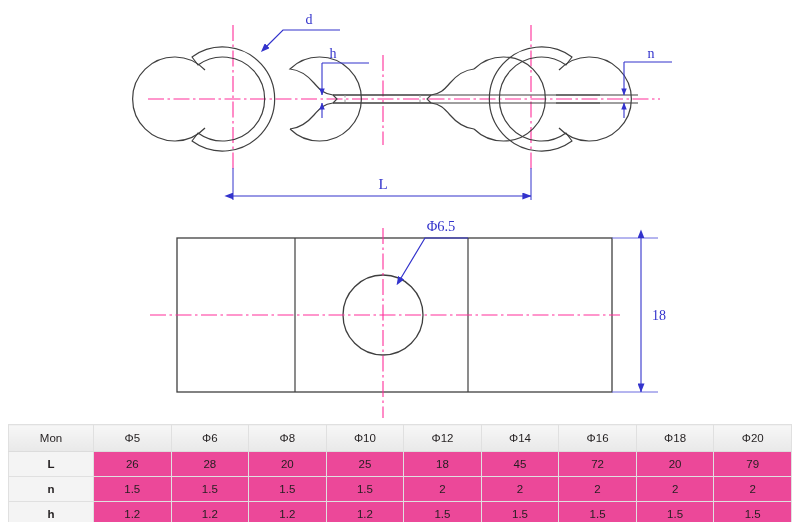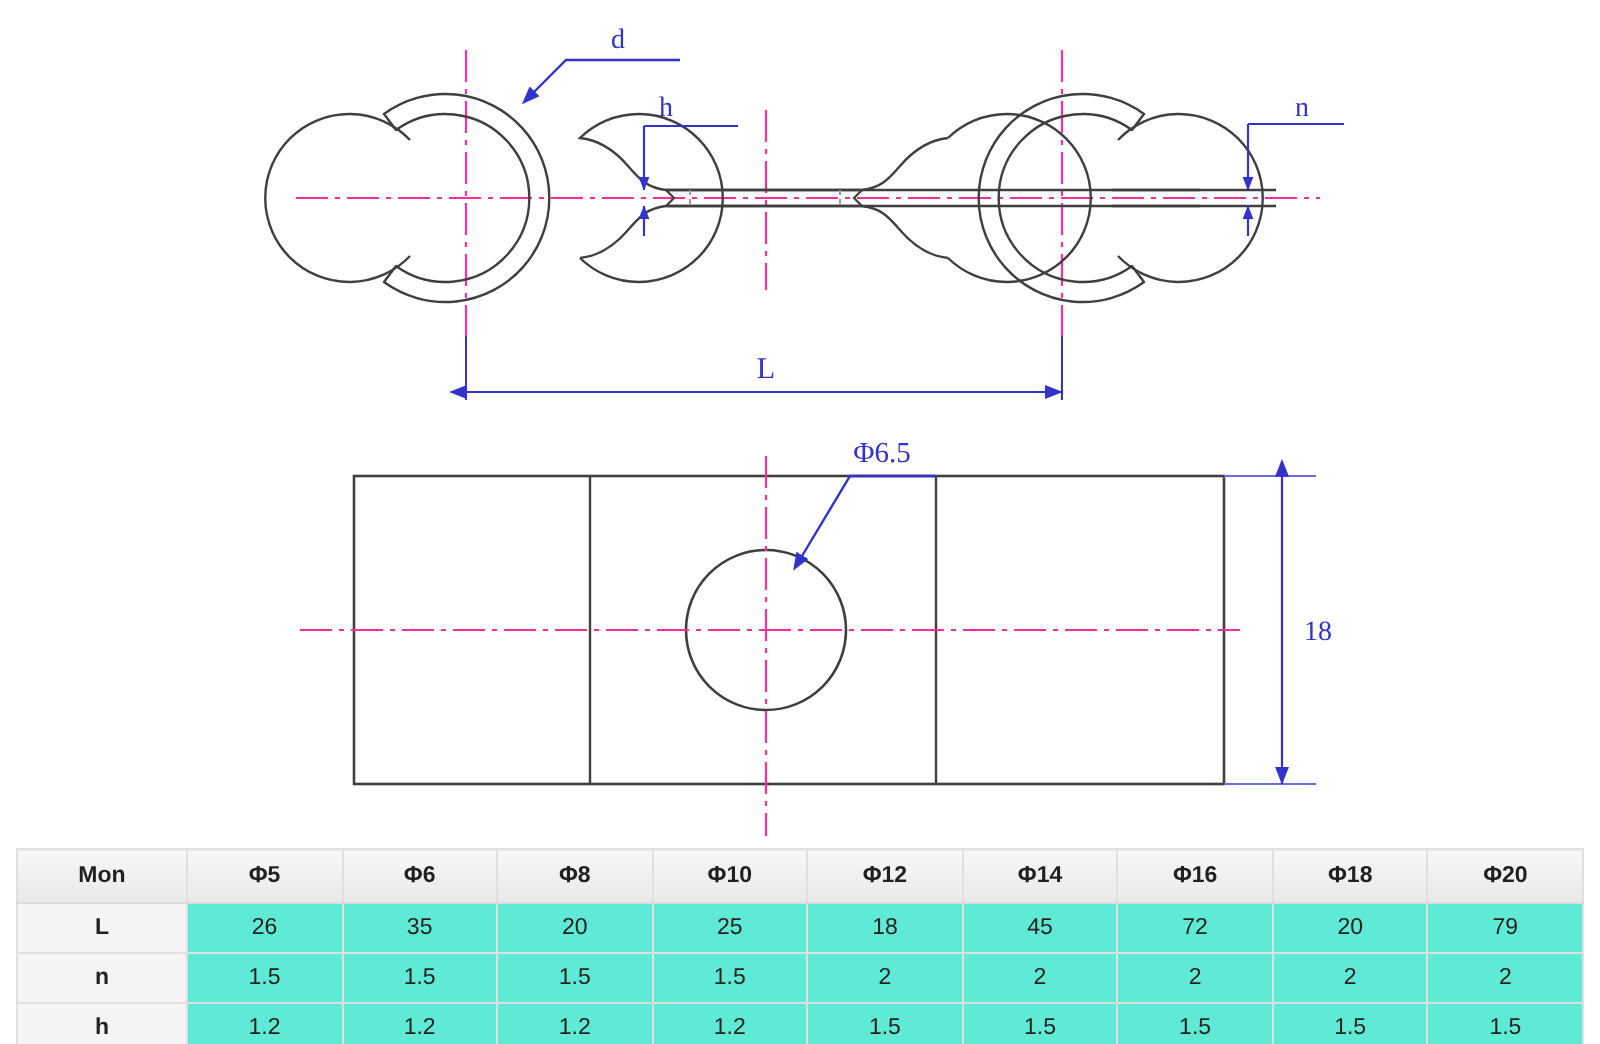--- a/index.html
+++ b/index.html
@@ -20,25 +20,25 @@
     font-family:"Liberation Sans", sans-serif;
     table-layout:fixed;
   }
   table.spec th, table.spec td{
     border:1px solid #e0e0e0;
     text-align:center;
     height:24px;
     padding:0;
     font-size:11.5px;
     color:#231f20;
-    background:#5eead4;
+    background:#ec4899;
   }
   table.spec thead th{
     background:linear-gradient(180deg,#f7f7f7 0%,#efefef 55%,#e9e9e9 100%);
-    font-weight:bold;
+    font-weight:normal;
     font-size:11.5px;
     height:26px;
     border-bottom:1px solid #dcdcdc;
   }
   table.spec tbody th{
     background:#f4f4f4;
     font-weight:bold;
   }
   table.spec th:first-child{width:84px;}
 </style>
@@ -163,21 +163,21 @@
           <th>Φ14</th>
           <th>Φ16</th>
           <th>Φ18</th>
           <th>Φ20</th>
         </tr>
       </thead>
       <tbody>
         <tr>
           <th>L</th>
           <td>26</td>
-          <td>35</td>
+          <td>28</td>
           <td>20</td>
           <td>25</td>
           <td>18</td>
           <td>45</td>
           <td>72</td>
           <td>20</td>
           <td>79</td>
         </tr>
         <tr>
           <th>n</th>

